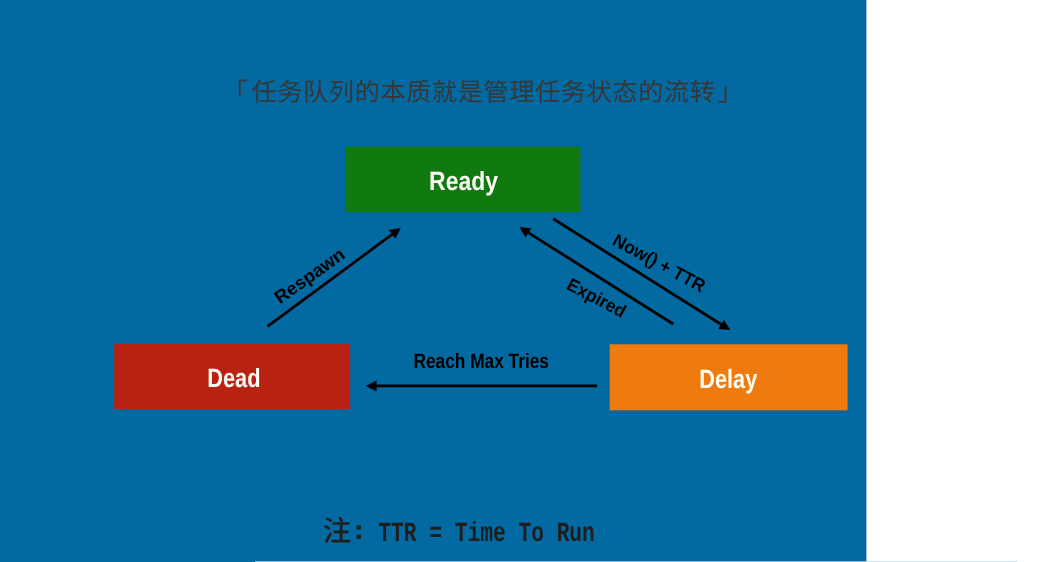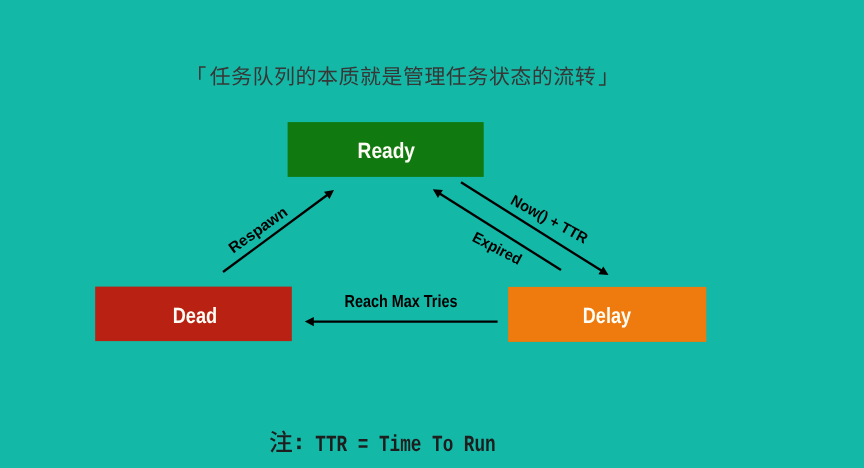--- a/index.html
+++ b/index.html
@@ -1,14 +1,14 @@
 <!DOCTYPE html>
 <html><head><meta charset="utf-8"><style>
 html,body{margin:0;padding:0;background:#fff;}
-#page{position:relative;width:864px;height:468px;background:#14b8a6;overflow:hidden;-webkit-font-smoothing:antialiased;text-rendering:geometricPrecision;}
+#page{position:relative;width:722px;height:468px;background:#0369a1;overflow:hidden;-webkit-font-smoothing:antialiased;text-rendering:geometricPrecision;}
 </style></head><body>
 <div id="page">
 <svg width="864" height="468" viewBox="0 0 864 468">
 <g fill="#373737">
         <g transform="translate(185.44,83.9) scale(0.020900,-0.020900)">
           <path d="M650 846V199H724V777H966V846Z"></path>
         </g>
         <g transform="translate(209.65,83.9) scale(0.020900,-0.020900)">
           <path d="M343 31V-41H944V31H677V340H960V412H677V691C767 708 852 729 920 752L864 815C741 770 523 731 337 706C345 689 356 661 359 643C437 652 520 663 601 677V412H304V340H601V31ZM295 840C232 683 130 529 22 431C36 413 60 374 68 356C108 395 148 441 186 492V-80H260V603C301 671 338 744 367 817Z"></path>
         </g>

